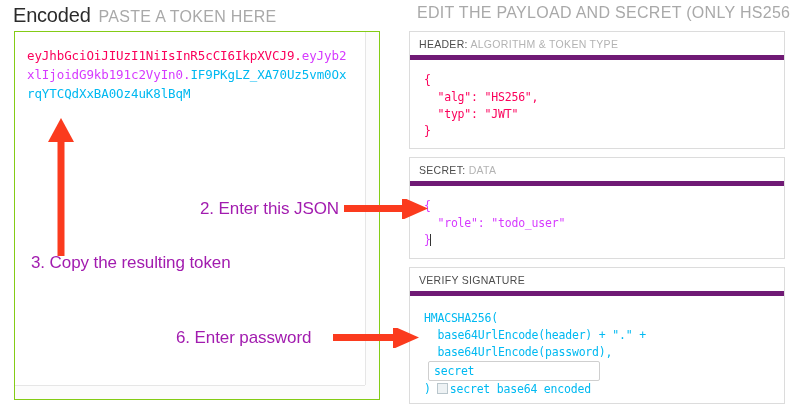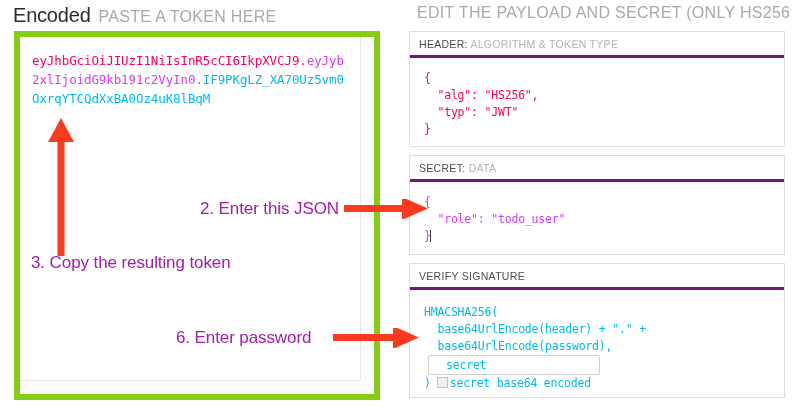--- a/index.html
+++ b/index.html
@@ -32,21 +32,21 @@
     font-size: 16px;
     color: #a9a9a9;
     letter-spacing: 0.3px;
     margin-left: 8px;
   }
 
   
   .panel {
     position: absolute;
     background: #ffffff;
-    border: 6px solid #84cc16;
+    border: 1px solid #84cc16;
     box-sizing: border-box;
     padding-left: 28px;
   }
 
   
   #encoded-panel {
     left: 14px;
     top: 31px;
     width: 366px;
     height: 369px;
@@ -104,21 +104,21 @@
   .dec-section {
     border: 1px solid #dcdcdc;
     box-sizing: border-box;
     background: #ffffff;
     margin-bottom: 8px;
   }
   .dec-label {
     font-size: 10.5px;
     letter-spacing: 0.3px;
     padding: 6px 9px 5px 9px;
-    border-bottom: 3px solid #701a75;
+    border-bottom: 5px solid #701a75;
     color: #b3b3b3;
     white-space: nowrap;
   }
   .dec-label b {
     font-weight: 400;
     color: #4d4d4d;
   }
   .dec-body {
     font-family: "DejaVu Sans Mono", monospace;
     font-size: 11.5px;
@@ -145,21 +145,21 @@
   }
 
   .secret-input {
     display: inline-block;
     border: 1px solid #cfcfcf;
     border-radius: 2px;
     background: #fff;
     font-family: "DejaVu Sans Mono", monospace;
     font-size: 11.5px;
     color: #00b9f1;
-    padding: 2px 17px;
+    padding: 2px 5px;
     width: 172px;
     box-sizing: border-box;
     outline: none;
     letter-spacing: -0.2px;
     margin-left: 4px;
   }
   .b64-check {
     display: inline-block;
     width: 11px;
     height: 11px;

